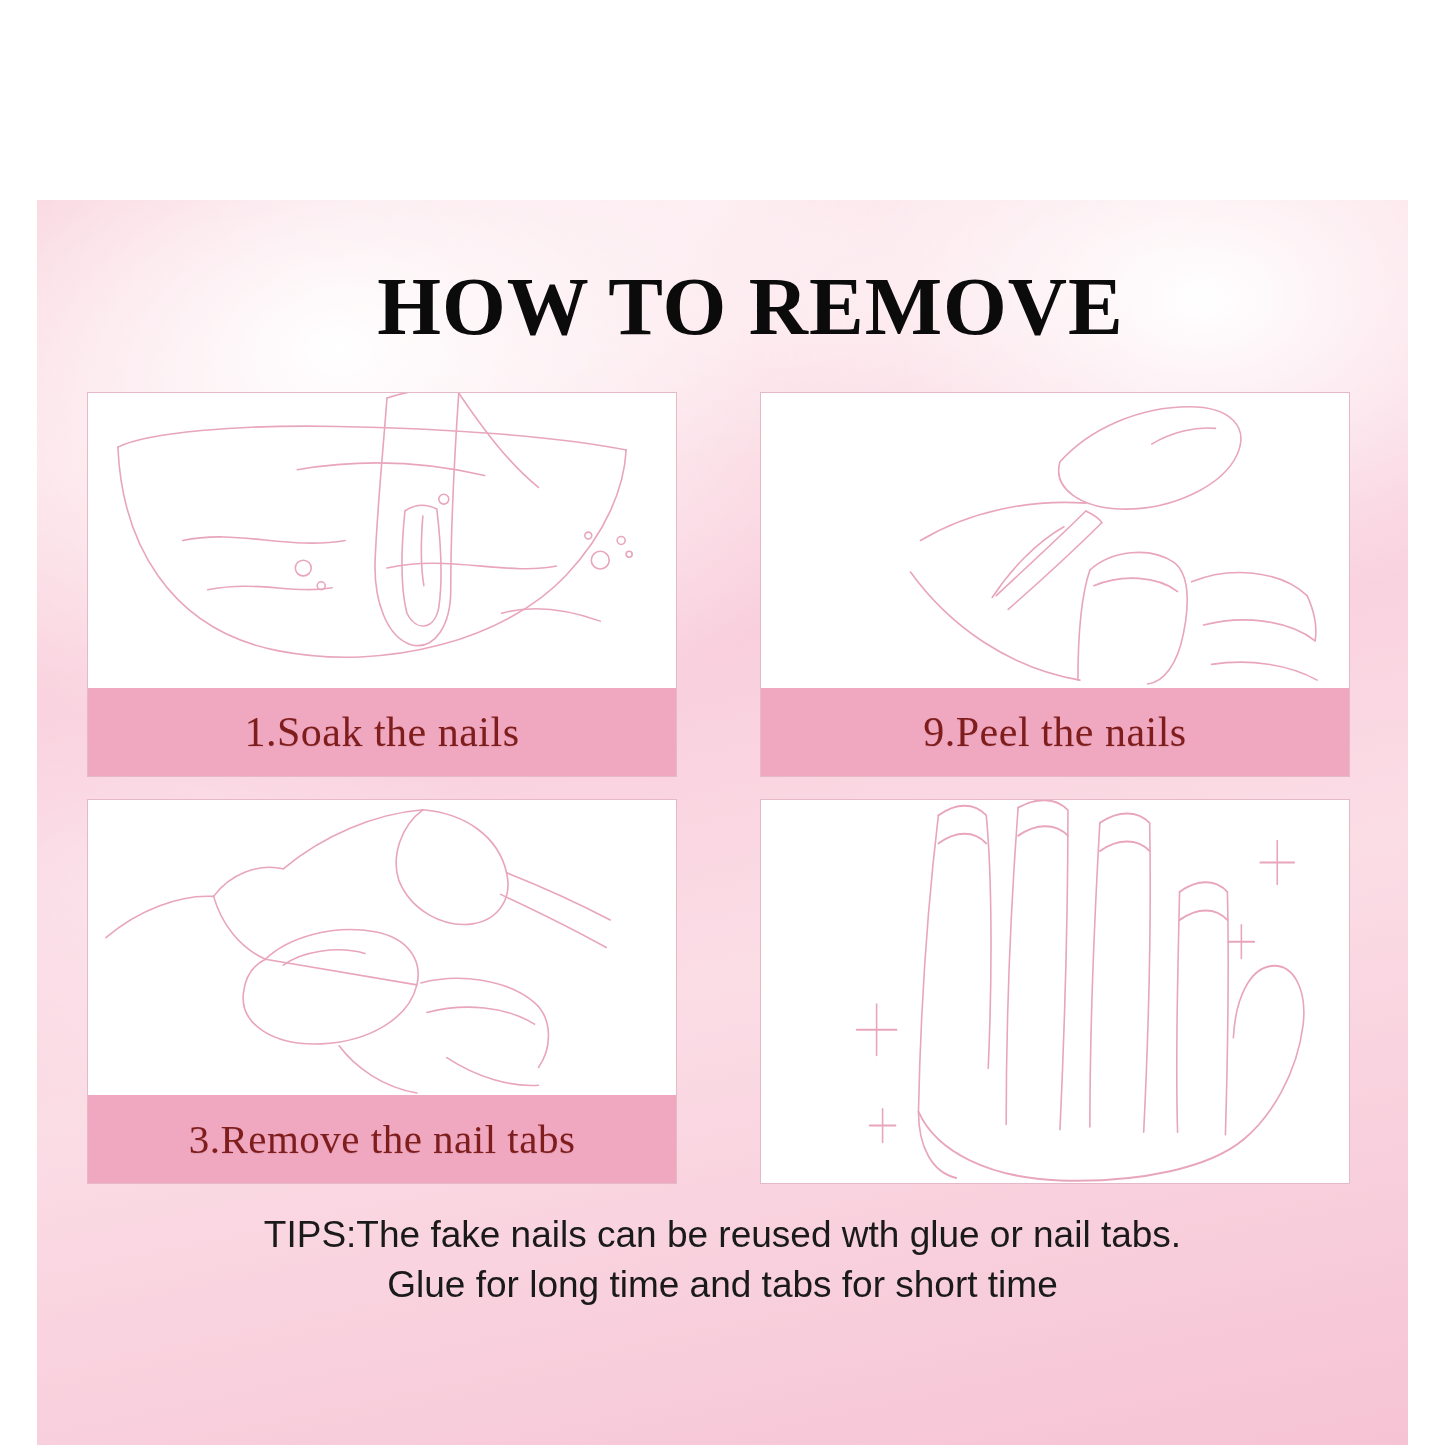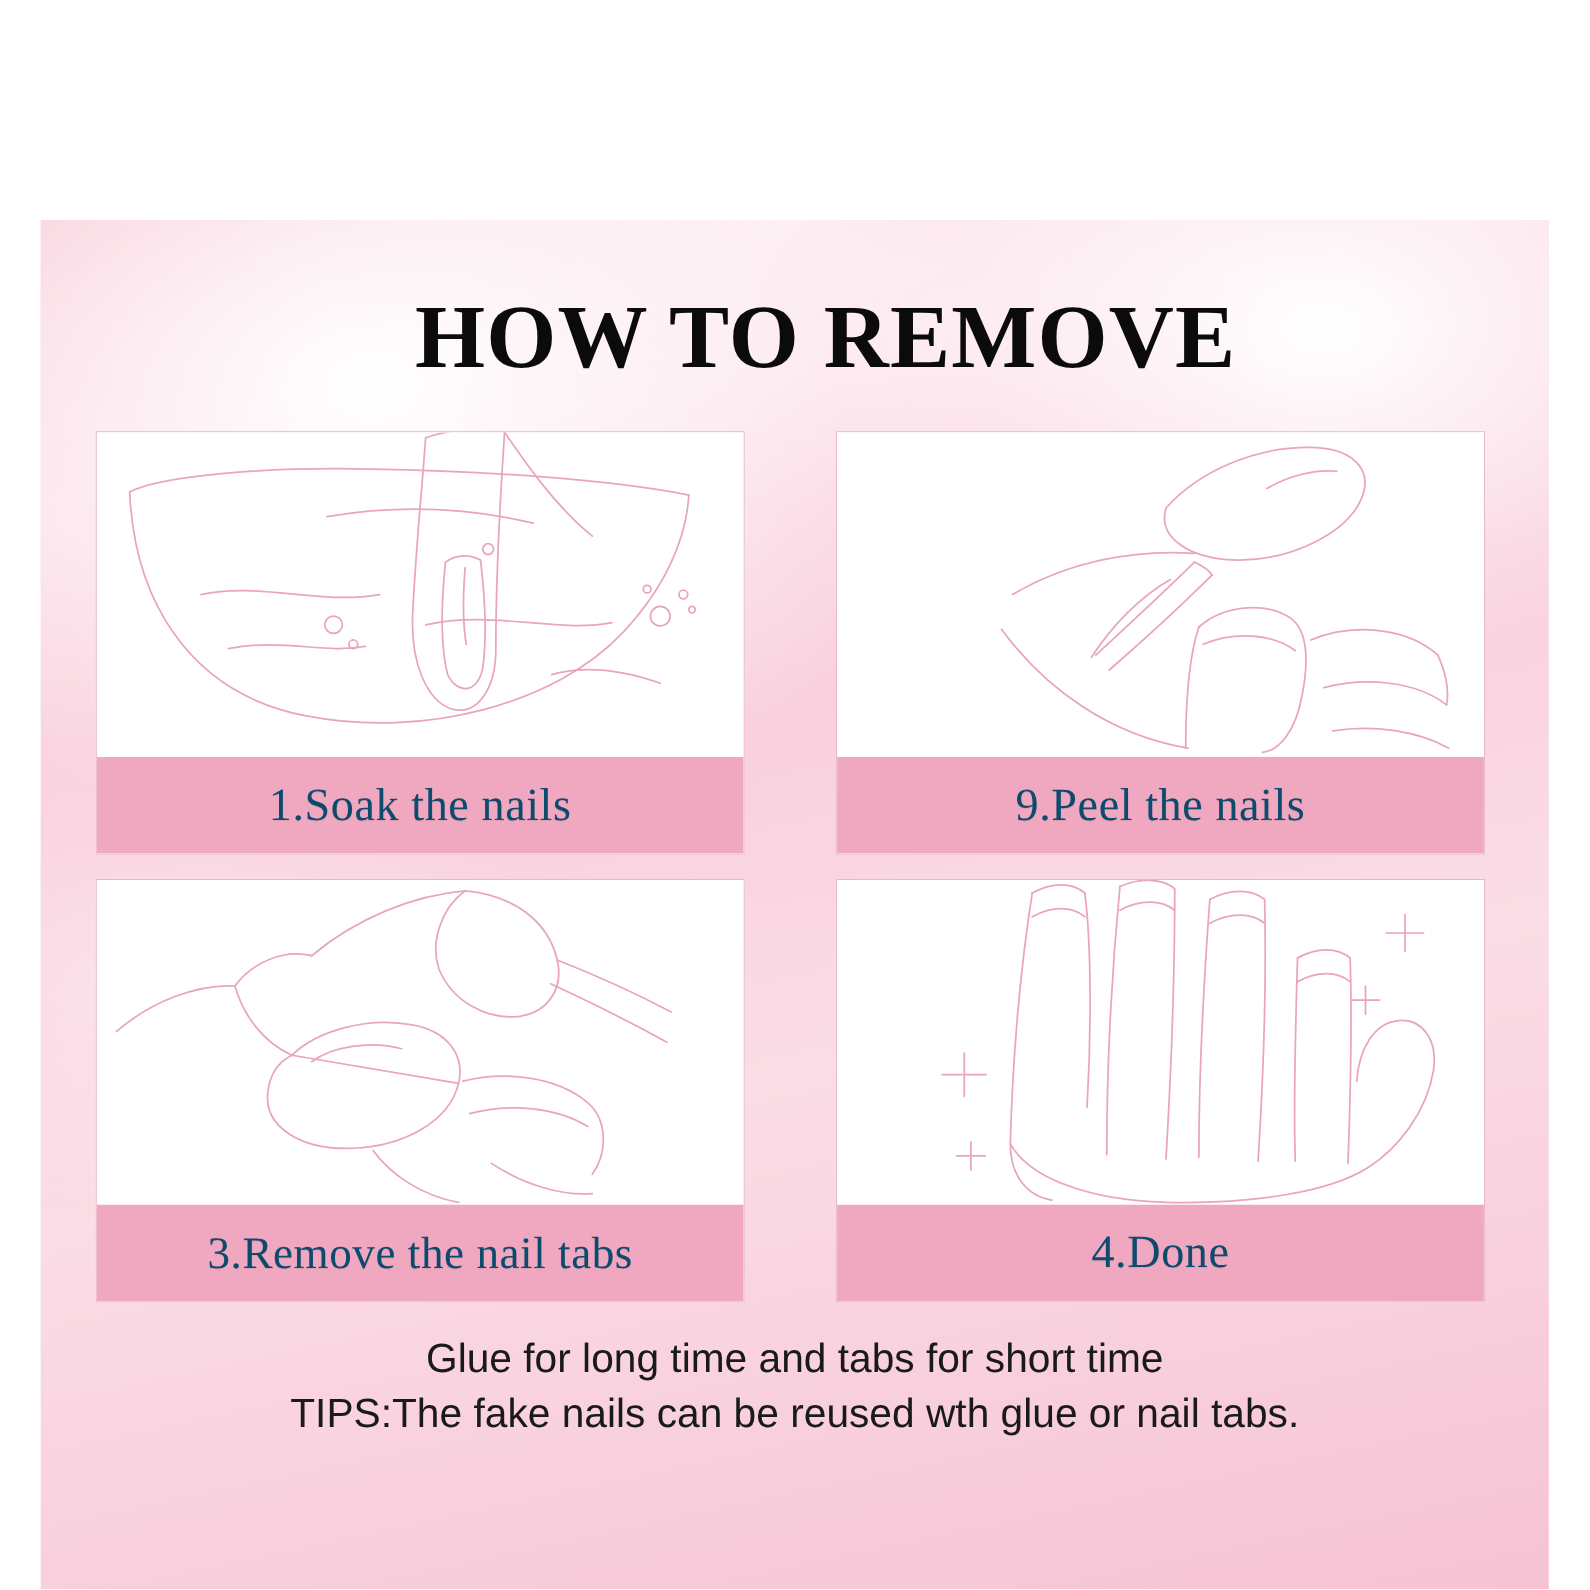--- a/index.html
+++ b/index.html
@@ -79,21 +79,21 @@
   .card-art svg {
     position: absolute;
     inset: 0;
     width: 100%;
     height: 100%;
     display: block;
   }
   .card-caption {
     flex: 0 0 88px;
     background: #f0a8c0;
-    color: #0c4a6e;
+    color: #7f1d1d;
     display: flex;
     align-items: center;
     justify-content: center;
     font-family: "Liberation Serif", serif;
     font-size: 42px;
     letter-spacing: 0.5px;
     text-shadow: 0 1px 1px rgba(0,0,0,0.08);
   }
   .card.narrow-caption .card-caption {
     font-size: 41px;
@@ -240,24 +240,23 @@
               <path d="M158 244 C 176 276, 230 296, 300 298 C 380 300, 450 288, 484 266"></path>
               <path d="M484 266 C 512 248, 538 214, 544 176 C 548 148, 534 128, 512 130 C 490 132, 476 156, 474 186"></path>
 
               <path d="M116 160 L 116 200 M 96 180 L 136 180"></path>
               <path d="M122 242 L 122 268 M 109 255 L 135 255"></path>
               <path d="M518 32 L 518 66 M 501 49 L 535 49"></path>
               <path d="M482 98 L 482 124 M 469 111 L 495 111"></path>
             </g>
           </svg>
         </div>
-        <div class="card-caption">4.Done</div>
       </div>
 
     </div>
 
     <div class="tips">
+      <div>TIPS:The fake nails can be reused wth glue or nail tabs.</div>
       <div>Glue for long time and tabs for short time</div>
-      <div>TIPS:The fake nails can be reused wth glue or nail tabs.</div>
     </div>
 
   </div>
 </div>
 
 </body></html>

